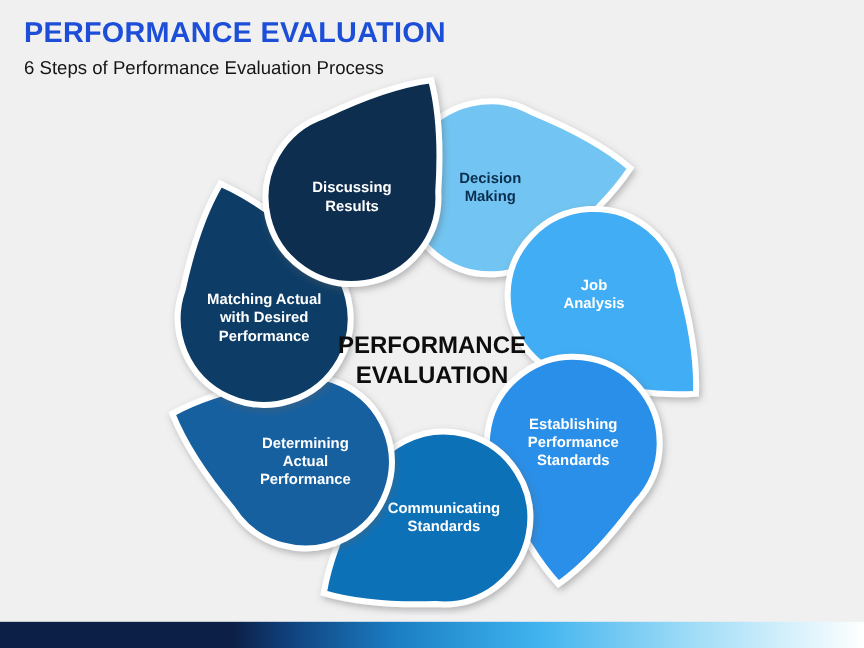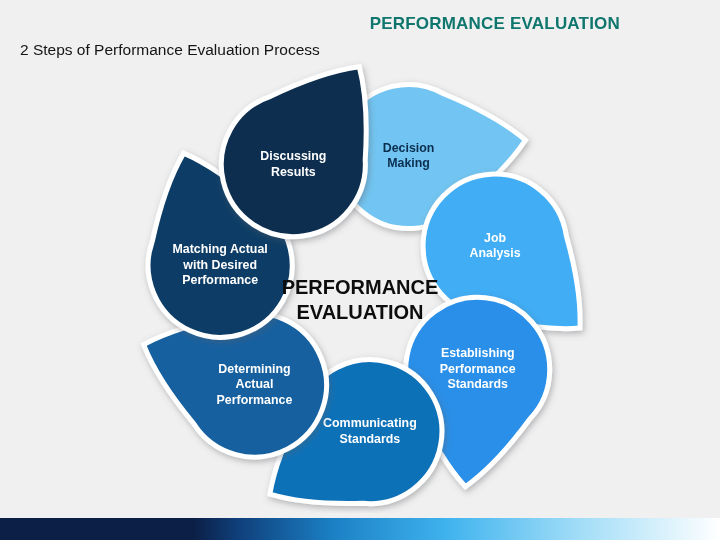--- a/index.html
+++ b/index.html
@@ -19,27 +19,26 @@
     inset: 0;
     background: #f0f0f0;
   }
   #header {
     position: absolute;
     left: 20px;
     top: 14px;
     width: 600px;
   }
   #title {
-    font-size: 17px;
+    font-size: 24px;
     font-weight: bold;
-    color: #0f766e;
+    color: #1d4ed8;
     letter-spacing: 0.2px;
     line-height: 1.15;
     white-space: nowrap;
-    text-align: right;
   }
   #subtitle {
     margin-top: 7px;
     font-size: 15.5px;
     font-weight: normal;
     color: #151515;
     line-height: 1.15;
     white-space: nowrap;
   }
   #diagram {
@@ -71,21 +70,21 @@
     text-anchor: middle;
   }
 </style>
 </head>
 <body>
 
 <div id="slide">
 
   <div id="header">
     <div id="title">PERFORMANCE EVALUATION</div>
-    <div id="subtitle">2 Steps of Performance Evaluation Process</div>
+    <div id="subtitle">6 Steps of Performance Evaluation Process</div>
   </div>
 
   <svg id="diagram" viewBox="0 0 720 455">
     <defs>
       <filter id="dropshadow" x="-30%" y="-30%" width="170%" height="170%">
         <feDropShadow dx="1.5" dy="2.5" stdDeviation="3" flood-color="#5a5f66" flood-opacity="0.42"></feDropShadow>
       </filter>
     </defs>
     <g id="segments">
         <g>

